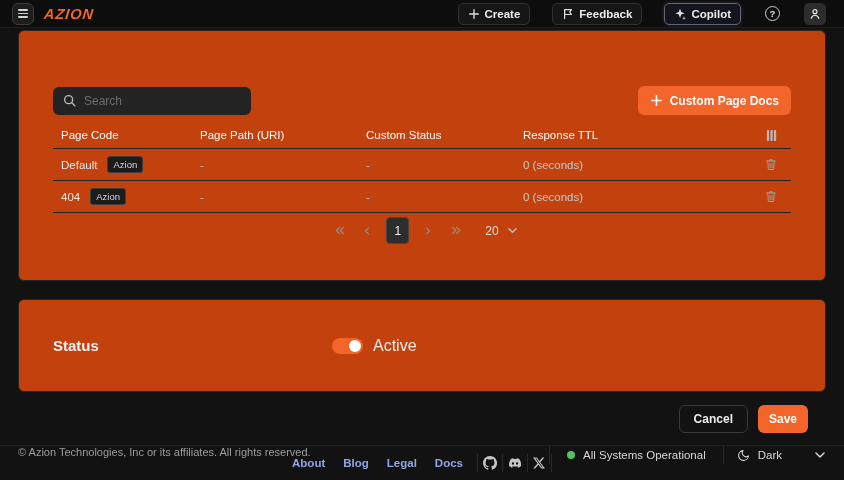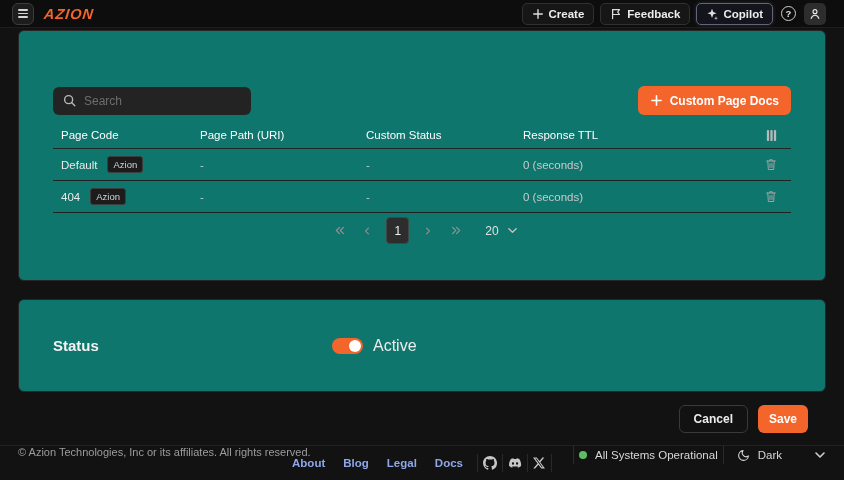--- a/index.html
+++ b/index.html
@@ -25,42 +25,42 @@
   }
   .hamburger{
     width:22px;height:22px;border:1px solid #3c3c3c;background:#1d1d1d;border-radius:6px;
     display:flex;flex-direction:column;justify-content:center;align-items:center;gap:2px;cursor:pointer;
   }
   .hamburger i{display:block;width:10px;height:1.5px;background:#d4d4d4;border-radius:1px}
   .logo{
     color:var(--accent);font-weight:800;font-style:italic;font-size:14.5px;
     letter-spacing:1px;transform:skewX(-6deg);user-select:none;
   }
-  .header-right{margin-left:auto;display:flex;align-items:center;gap:6px}
+  .header-right{margin-left:auto;display:flex;align-items:center;gap:22px}
   .hbtn{
     height:22px;display:flex;align-items:center;gap:5px;padding:0 9px;
     background:#161616;border:1px solid #303030;border-radius:5px;
     color:#ececec;font-size:11.5px;font-weight:700;cursor:pointer;
   }
   .hbtn svg{color:#dedede}
   .hbtn.copilot{border-color:#63637a;background:#14141c;box-shadow:0 0 4px rgba(130,130,180,.25)}
   .help-btn{background:none;border:none;cursor:pointer;padding:0 2px;display:flex;align-items:center}
   .help-circle{
     width:15px;height:15px;border:1.4px solid #cfcfcf;border-radius:50%;
     display:flex;align-items:center;justify-content:center;
     font-size:9.5px;font-weight:700;color:#e2e2e2;line-height:1;
   }
   .avatar-btn{
     width:22px;height:22px;background:#2d2d2d;border:none;border-radius:5px;
     display:flex;align-items:center;justify-content:center;cursor:pointer;color:#e8e8e8;
   }
 
   
   .content{padding:2px 18px 0}
-  .panel{background:#0f766e;border:1px solid #262626;border-radius:6px}
+  .panel{background:#c2410c;border:1px solid #262626;border-radius:6px}
   .panel-list{height:251px;padding:55px 34px 0}
 
   .toolbar{display:flex;justify-content:space-between;align-items:center}
   .search{
     width:198px;height:28px;background:#232323;border-radius:6px;
     display:flex;align-items:center;gap:8px;padding:0 10px;
   }
   .search svg{color:#b9b9b9;flex:none}
   .search input{
     background:none;border:none;outline:none;color:#dddddd;font-size:12px;width:100%;
@@ -135,21 +135,21 @@
   .f-links{display:flex;align-items:center;gap:18px;margin-right:14px}
   .f-link{color:var(--link-blue);font-size:11.5px;font-weight:700;text-decoration:none;cursor:pointer}
   .f-icons{display:flex;align-items:center;height:18px}
   .f-icon{
     width:25px;height:18px;display:flex;align-items:center;justify-content:center;
     background:none;border:none;border-left:1px solid #2a2a2a;color:#c6c6c6;cursor:pointer;
   }
   .f-icon:last-child{border-right:1px solid #2a2a2a}
   .f-right{margin-left:auto;display:flex;align-items:center;height:18px}
   .sys-status{
-    display:flex;align-items:center;gap:8px;padding:0 5px;height:18px;
+    display:flex;align-items:center;gap:8px;padding:0 17px;height:18px;
     border-left:1px solid #2a2a2a;border-right:1px solid #2a2a2a;
     background:none;border-top:none;border-bottom:none;
     color:#d8d8d8;font-size:11.5px;cursor:pointer;
   }
   .dot{width:8px;height:8px;border-radius:50%;background:var(--status-green)}
   .theme-select{
     display:flex;align-items:center;gap:8px;padding-left:13px;color:#d8d8d8;font-size:11.5px;
     background:none;border:none;cursor:pointer;height:18px;
   }
   .theme-select .chev{margin-left:24px;color:#cfcfcf}

